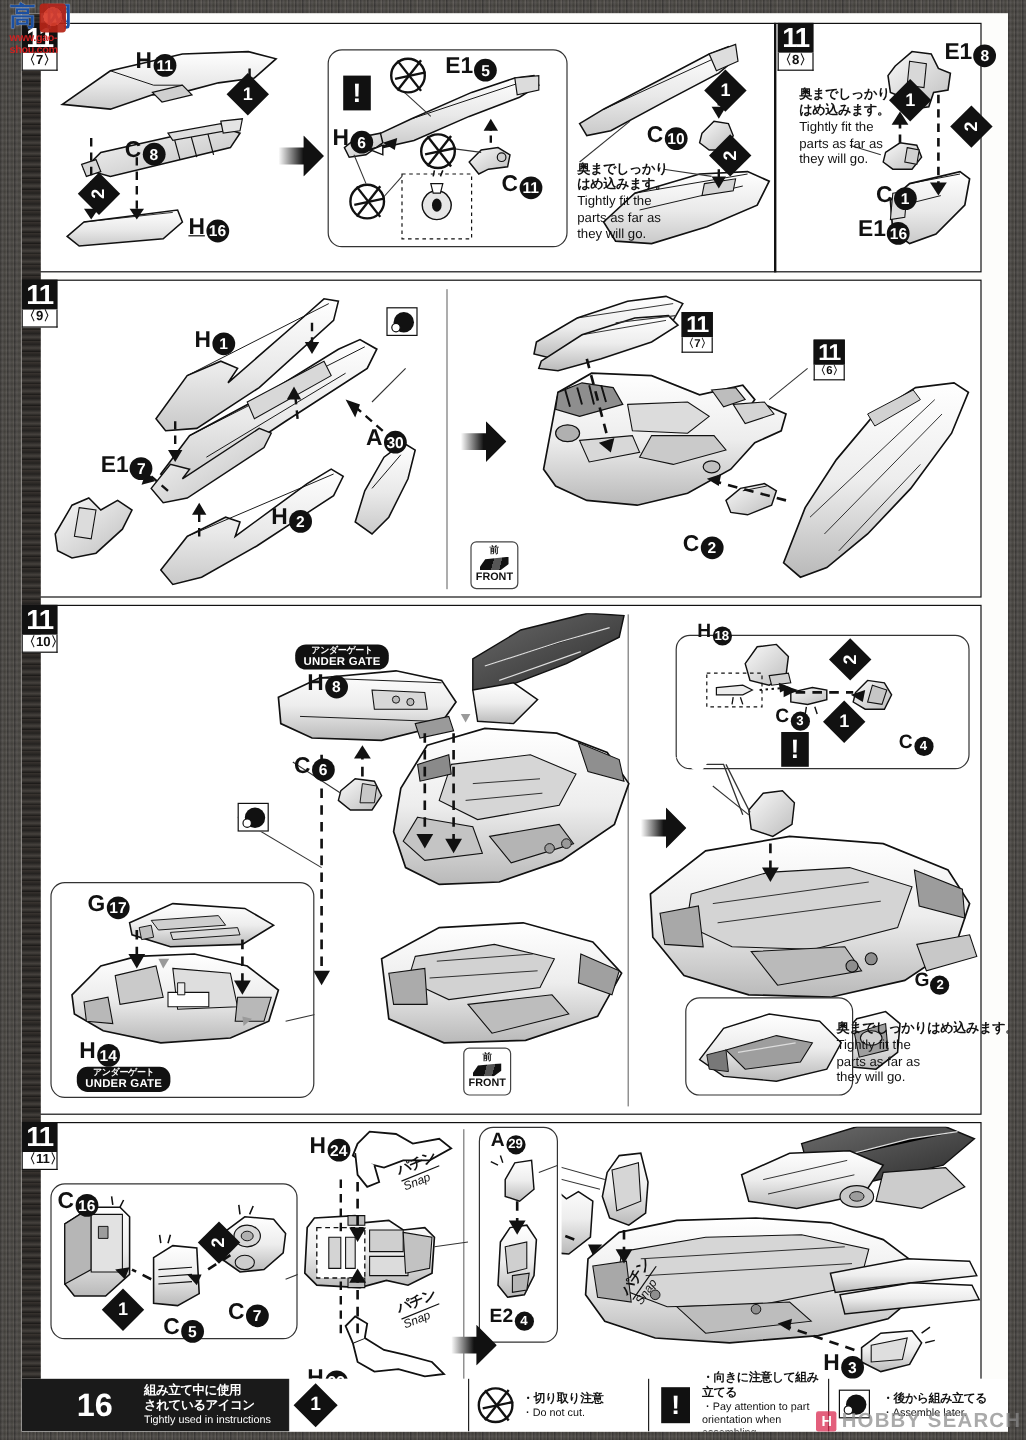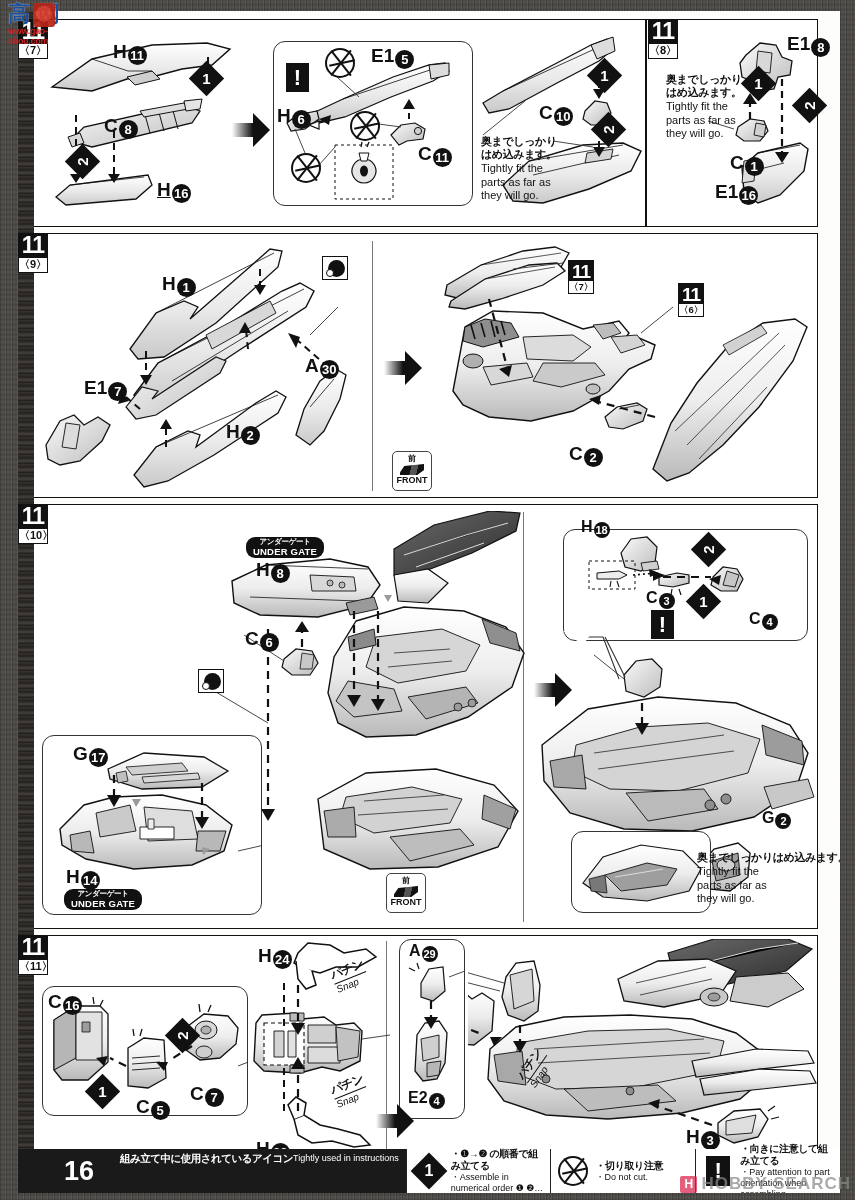--- a/index.html
+++ b/index.html
@@ -321,21 +321,21 @@
     color: #fff;
     font-size: 27px;
     font-weight: bold;
     display: flex; align-items: center; justify-content: center;
     padding-left: 30px;
   }
   #footer .legendtitle {
     background: #1a1a1a;
     color: #fff;
     padding: 3px 7px 3px 10px;
-    display: flex; flex-direction: row; justify-content: center;
+    display: flex; flex-direction: column; justify-content: center;
     min-width: 130px;
   }
   #footer .legendtitle .jp { font-size: 10.5px; font-weight: bold; line-height: 12px; letter-spacing: -.5px; }
   #footer .legendtitle .en { font-size: 9px; line-height: 11px; margin-top: 1px; }
   #footer .cell {
     flex: 1;
     display: flex;
     align-items: center;
     gap: 5px;
     padding: 0 5px;
@@ -1127,24 +1127,20 @@
       <span class="jp">されているアイコン</span>
       <span class="en">Tightly used in instructions</span>
     </div>
 
     <div class="cell">
       <div class="icobox">
         <div class="mini-diamond">
             <span>1</span>
           </div>
       </div>
-      <div class="txt">
-        <span class="jp">・❶→❷ の順番で組み立てる</span>
-        <span class="en">・Assemble in numerical order ❶ ❷…</span>
-      </div>
     </div>
 
     <div class="cell">
       <div class="icobox">
         <div class="nocut" style="position:relative; left:2px; top:2px;">
             <i></i>
           </div>
       </div>
       <div class="txt">
         <span class="jp">・切り取り注意</span>
@@ -1155,20 +1151,31 @@
     <div class="cell">
       <div class="icobox">
         <div class="mini-bang">!</div>
       </div>
       <div class="txt">
         <span class="jp">・向きに注意して組み立てる</span>
         <span class="en">・Pay attention to part orientation when assembling.</span>
       </div>
     </div>
 
+    <div class="cell">
+      <div class="icobox">
+        <div class="latericon" style="position:relative; left:3px; top:4px;">
+            <i></i>
+          </div>
+      </div>
+      <div class="txt">
+        <span class="jp">・後から組み立てる</span>
+        <span class="en">・Assemble later.</span>
+      </div>
+    </div>
   </div>
 
 </div>
 
 <div id="wm-gaoshou">
   <div class="seal"></div>
   <div class="cn">高 网</div>
   <div class="dom">www.gao-shou.com</div>
 </div>
 

